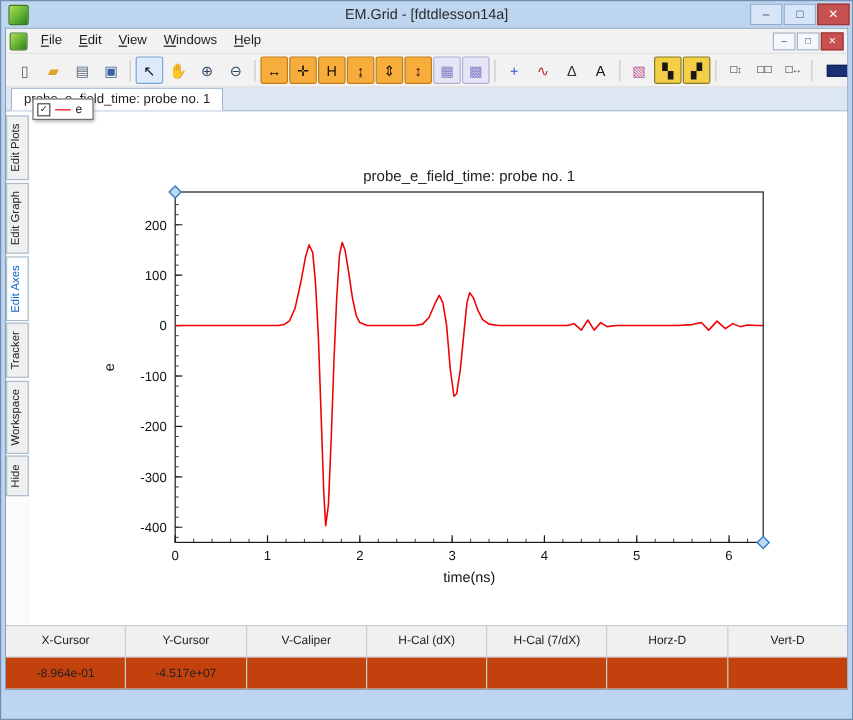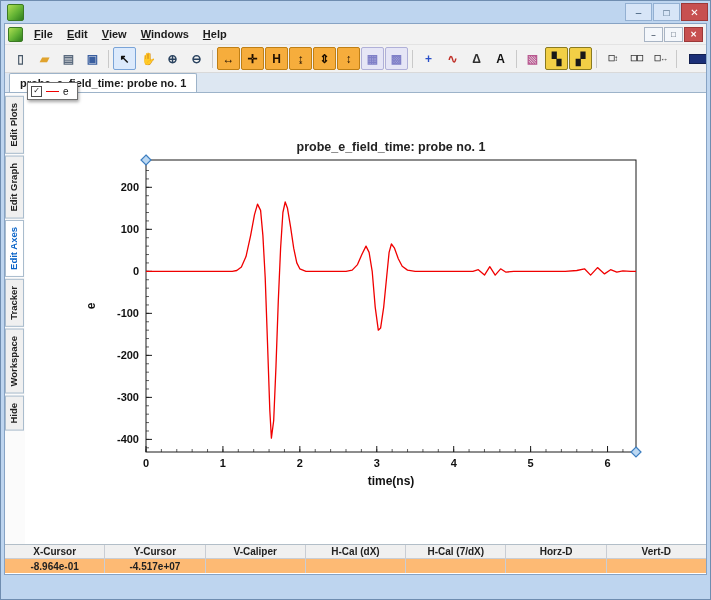--- a/index.html
+++ b/index.html
@@ -8,21 +8,21 @@
   
   .titlebar{height:22px;flex:0 0 22px;display:flex;align-items:center;position:relative;}
   .title-text{position:absolute;left:0;right:0;text-align:center;font-size:12px;color:#2b2b2b;}
   .app-icon{width:15px;height:15px;margin-left:6px;border-radius:2px;z-index:2;
     background:linear-gradient(135deg,#aede52 0%,#62b234 55%,#2e7d1e 100%);border:1px solid #3c7a24;}
   .win-controls{margin-left:auto;display:flex;z-index:2;margin-right:2px;}
   .win-btn{width:25px;height:16px;display:flex;align-items:center;justify-content:center;font-size:10px;
     border:1px solid #93b0d2;background:#d7e5f7;color:#33506e;margin-left:1px;cursor:default;}
   .win-btn.close{background:#c75050;border-color:#9c3838;color:#fff;}
   
-  .inner{flex:1;margin:0 3px 24px 3px;background:#fff;border:1px solid #87a3c4;display:flex;flex-direction:column;overflow:hidden;font-weight:bold;}
+  .inner{flex:1;margin:0 3px 24px 3px;background:#fff;border:1px solid #87a3c4;display:flex;flex-direction:column;overflow:hidden;}
   
   .menubar{height:20px;flex:0 0 20px;display:flex;align-items:center;background:#f2f2f2;font-size:11px;color:#1c1c1c;border-bottom:1px solid #e3e3e3;padding-left:3px;}
   .doc-icon{width:13px;height:13px;border-radius:2px;margin-right:4px;
     background:linear-gradient(135deg,#aede52 0%,#62b234 55%,#2e7d1e 100%);border:1px solid #3c7a24;}
   .menu-item{padding:2px 7px;cursor:default;}
   .mdi-controls{margin-left:auto;display:flex;margin-right:3px;}
   .mdi-btn{width:17px;height:13px;display:flex;align-items:center;justify-content:center;font-size:8px;
     border:1px solid #a8b4c4;background:#f4f7fb;color:#3a4a5e;margin-left:1px;}
   .mdi-btn.close{background:#c75050;border-color:#9c3838;color:#fff;}
   
@@ -48,33 +48,34 @@
   .plot-svg{display:block;}
   svg text{font-family:"Liberation Sans",sans-serif;}
   
   .legend{position:absolute;left:26px;top:81px;z-index:10;display:flex;align-items:center;gap:4px;
     background:#fff;border:1px solid #6e6e6e;box-shadow:1px 2px 3px rgba(0,0,0,0.35);padding:2px 8px 2px 3px;height:12px;}
   .legend-checkbox{width:9px;height:9px;border:1px solid #4a4a4a;background:#fff;font-size:8px;line-height:8px;text-align:center;color:#222;}
   .legend-line{width:13px;height:0;border-top:1px solid #f00000;}
   .legend-label{font-size:10px;color:#111;}
   
   .status{flex:0 0 29px;border-top:1px solid #b2bec8;display:flex;flex-direction:column;}
-  .srow{display:flex;height:14px;box-sizing:border-box;}
+  .srow{display:flex;height:26px;box-sizing:border-box;}
   .srow.hdr{background:#f0f0f0;border-bottom:1px solid #c9cdd4;}
-  .srow.val{background:#fdba74;}
+  .srow.val{background:#c2410c;}
   .scell{flex:1;display:flex;align-items:center;justify-content:center;font-size:10px;color:#222;border-right:1px solid #c9cdd4;overflow:hidden;white-space:nowrap;}
   .scell:last-child{border-right:none;text-align:right;}
 </style>
 </head>
 <body>
 
 <div class="window">
 
   <div class="titlebar">
     <div class="app-icon"></div>
+    <div class="title-text">EM.Grid - [fdtdlesson14a]</div>
     <div class="win-controls">
       <div class="win-btn">–</div>
       <div class="win-btn">□</div>
       <div class="win-btn close">✕</div>
     </div>
   </div>
 
   <div class="inner">
 
     <div class="menubar">

